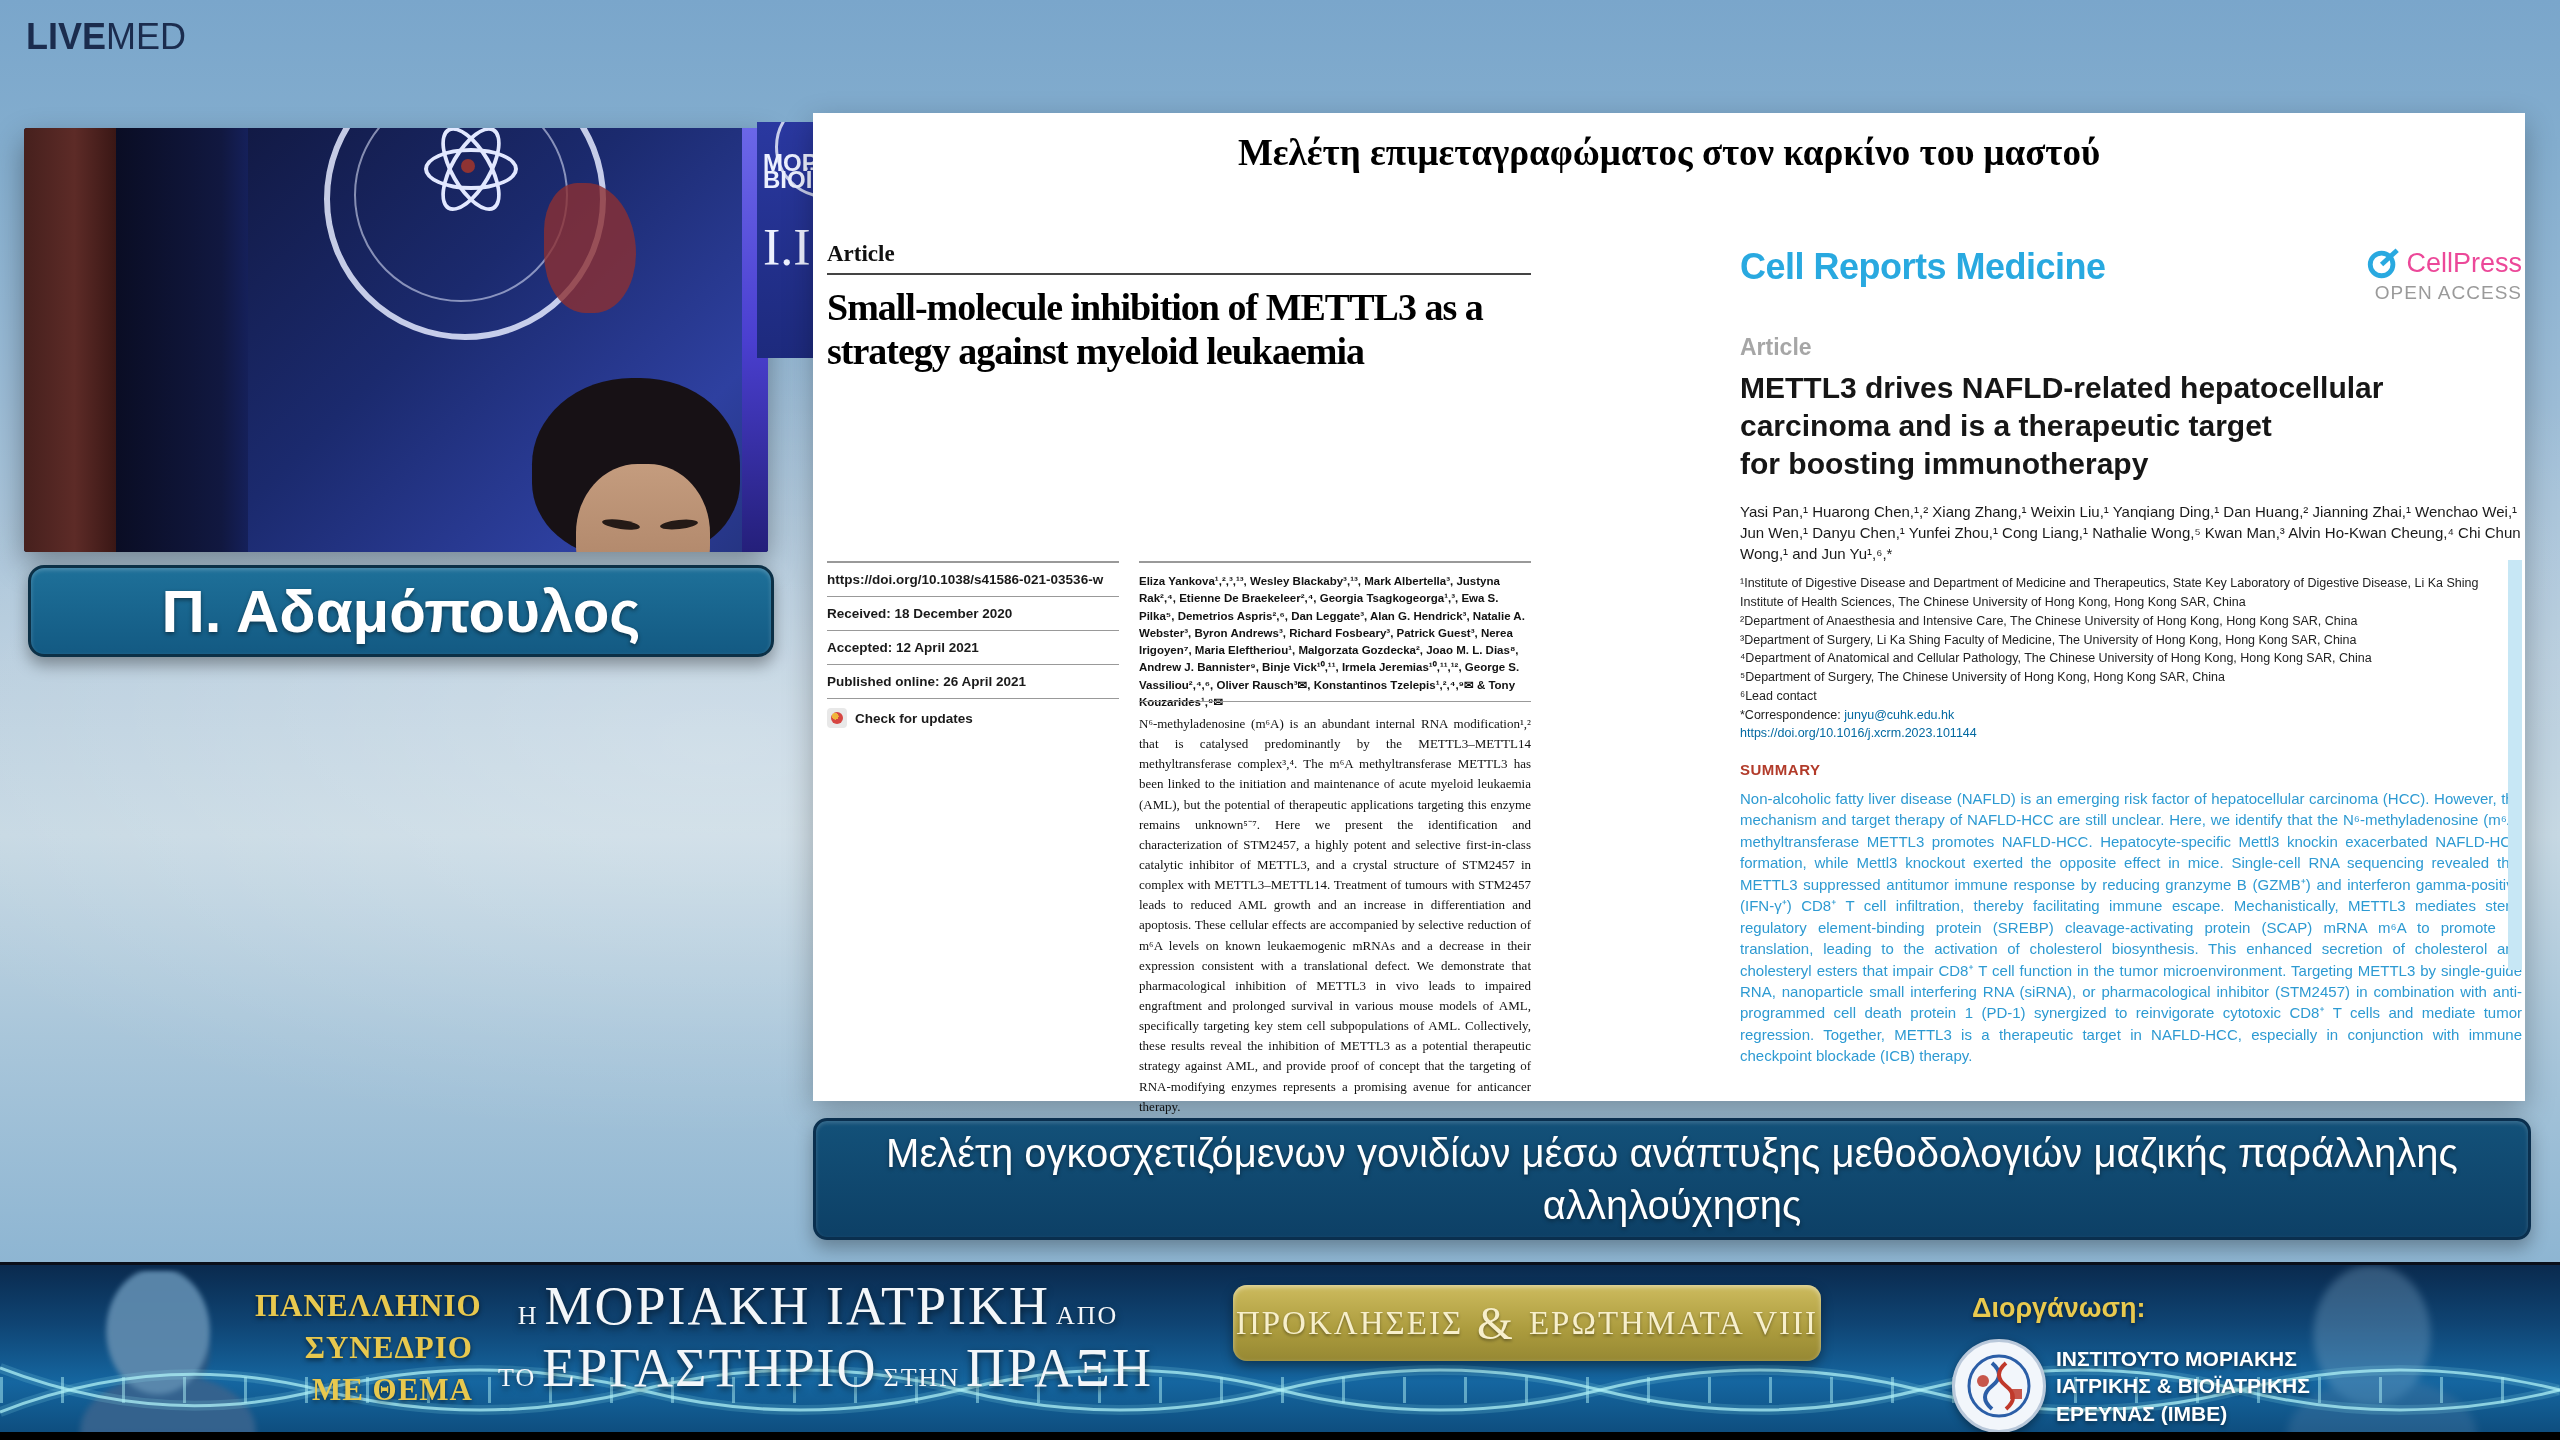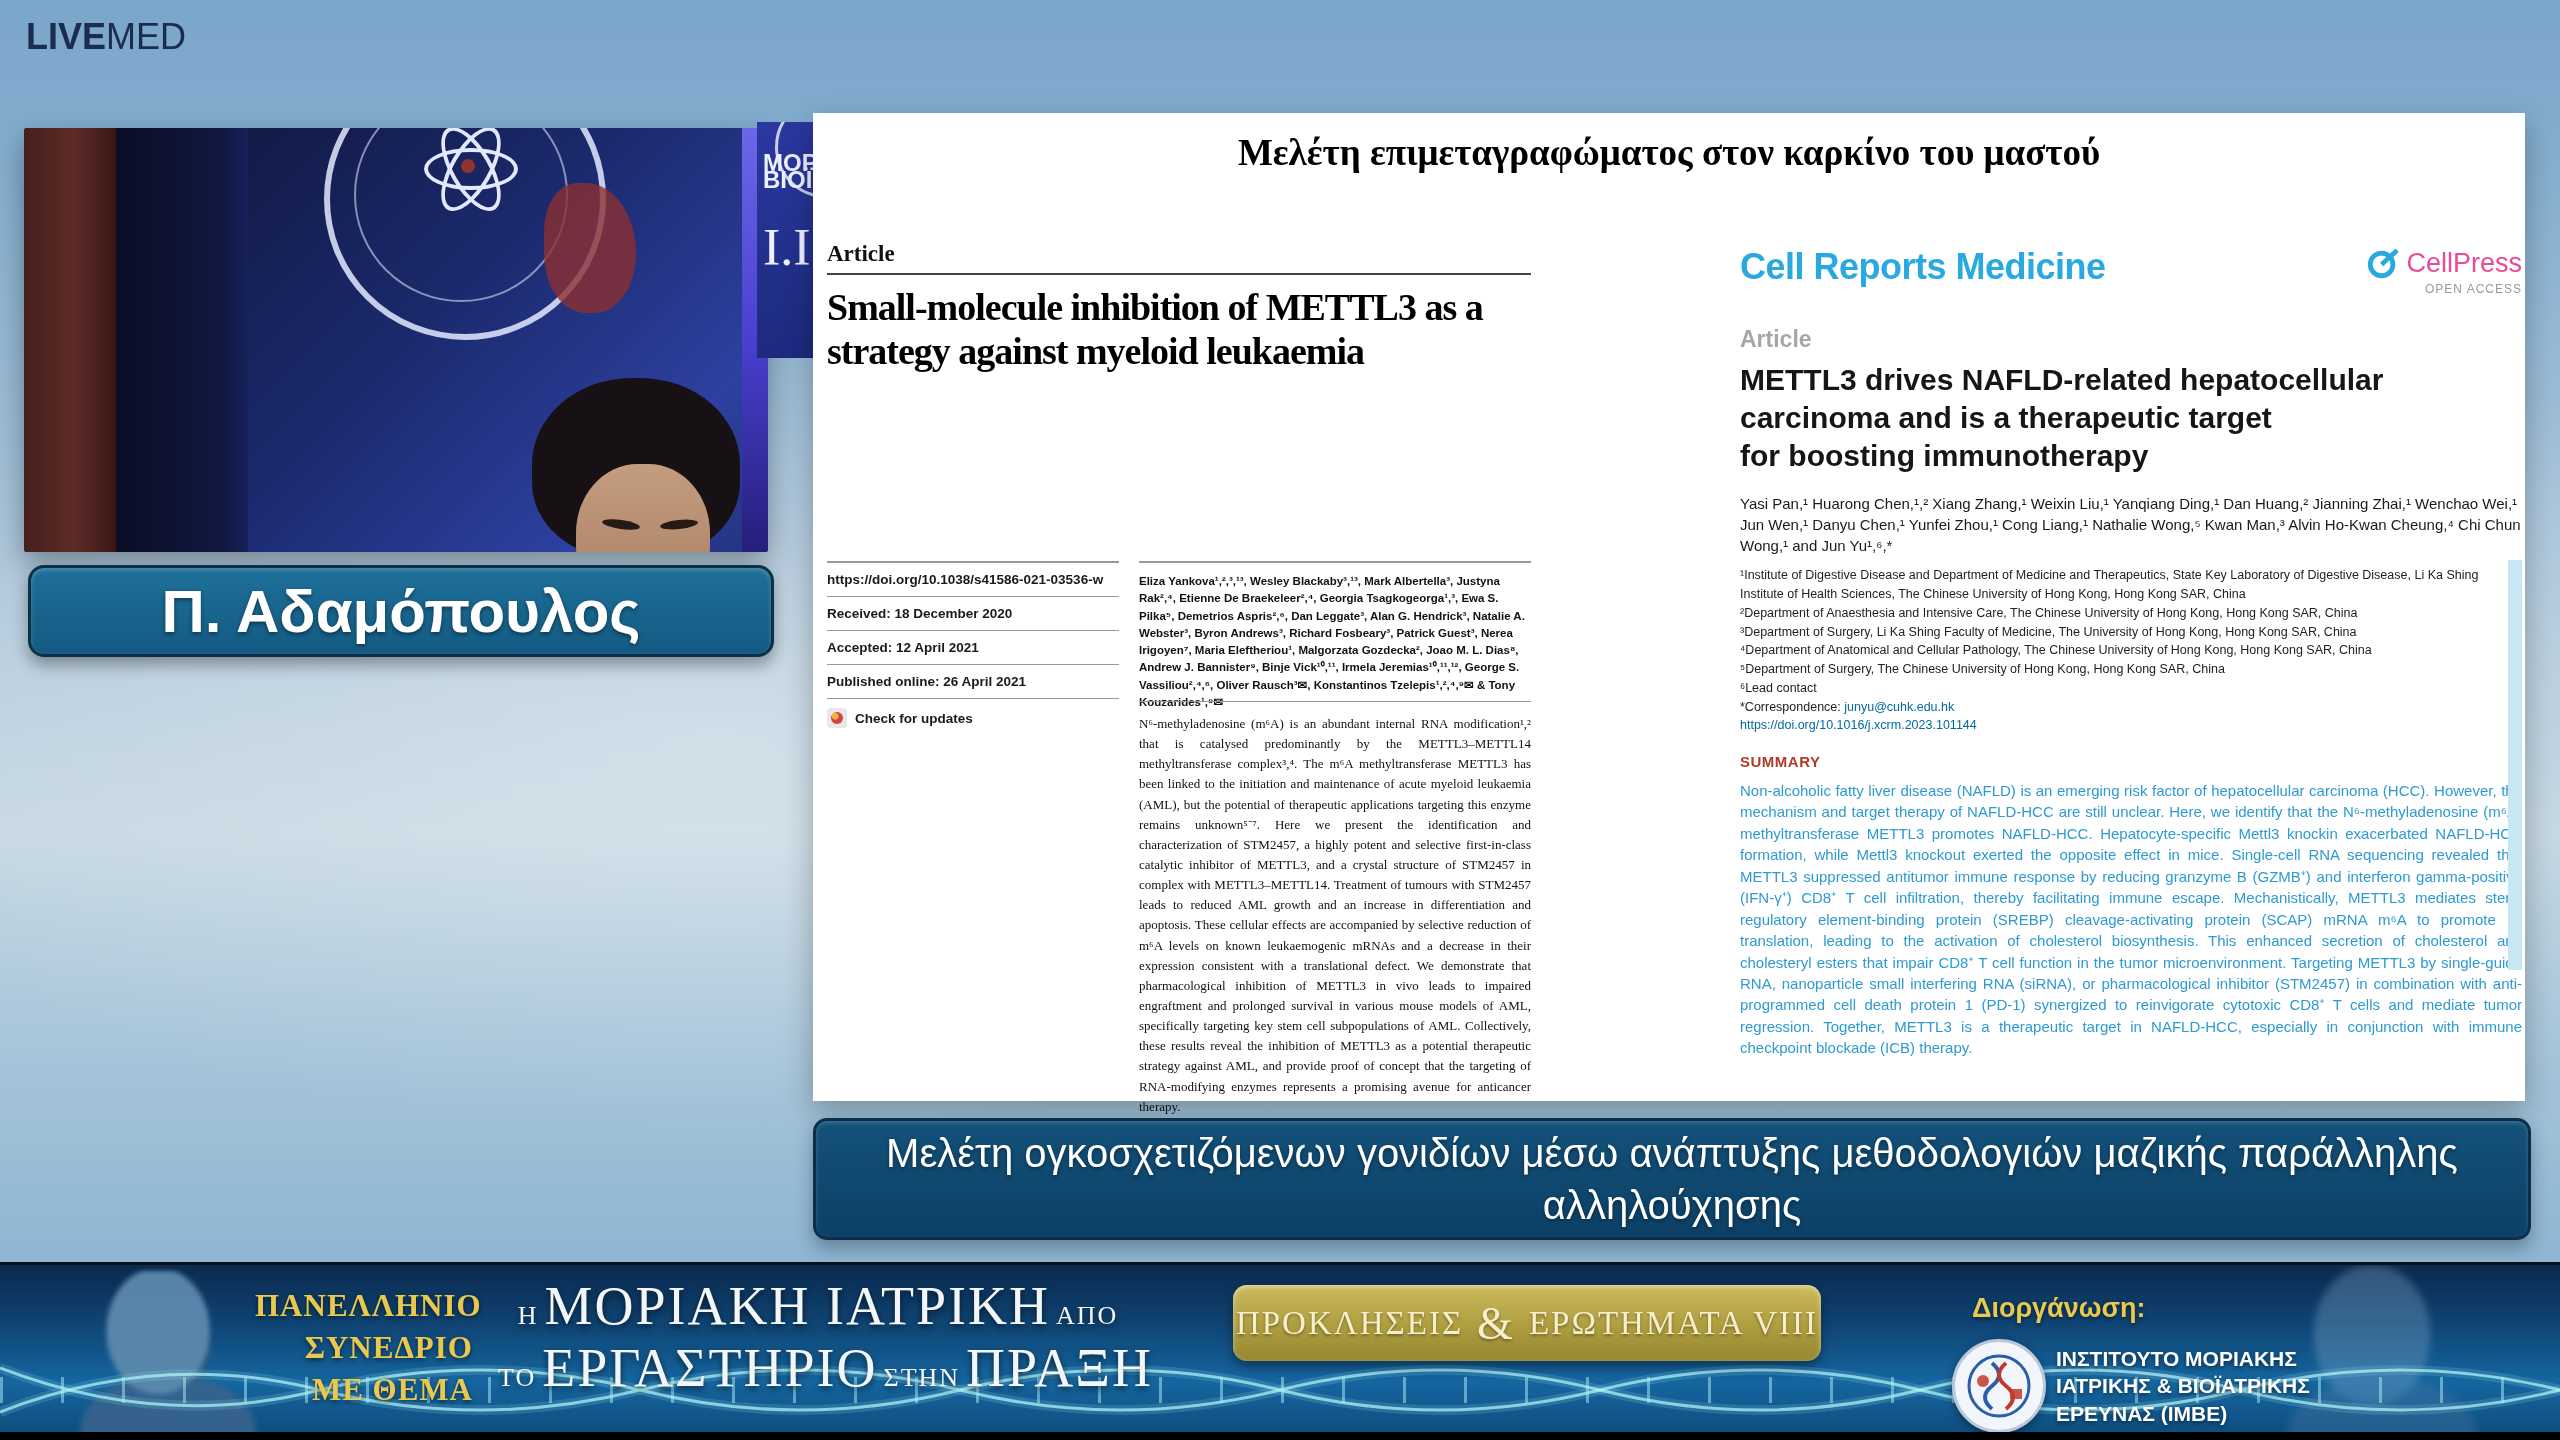--- a/index.html
+++ b/index.html
@@ -71,21 +71,21 @@
   #nat-abs{left:326px;top:588px;width:392px;border-top:1.5px solid #999;padding-top:12px;
     font-family:"Liberation Serif",serif;font-size:13px;line-height:1.55;text-align:justify;color:#111;}
 
   
   #crm{left:927px;top:133px;width:782px;}
   #crm-head{display:flex;justify-content:space-between;align-items:flex-start;}
   #crm-journal{font-size:36px;font-weight:700;color:#29a9e0;letter-spacing:-0.5px;}
   #cp{text-align:right;}
   #cp-row{display:flex;align-items:center;gap:6px;justify-content:flex-end;}
   #cp-name{font-size:27px;font-weight:400;color:#ec4899;}
-  #cp-oa{font-size:12px;color:#9a9a9a;letter-spacing:1px;margin-top:2px;}
+  #cp-oa{font-size:19px;color:#9a9a9a;letter-spacing:1px;margin-top:2px;}
   #crm-kicker{margin-top:30px;font-size:23px;font-weight:700;color:#a6a6a6;}
   #crm-title{margin-top:8px;font-size:30px;font-weight:700;color:#161616;line-height:1.27;white-space:pre-line;}
   #crm-authors{margin-top:18px;font-size:15px;color:#1a1a1a;line-height:1.4;}
   #crm-affils{margin-top:10px;font-size:12.5px;color:#222;line-height:1.5;}
   .affil{margin:0;}
   .blue{color:#0369a1;}
   #crm-sumlabel{margin-top:18px;font-size:15px;font-weight:700;color:#b23b2a;letter-spacing:.5px;}
   #crm-summary{margin-top:10px;font-size:15px;color:#2d9ad2;line-height:1.43;text-align:justify;}
   #crm-strip{left:1695px;top:447px;width:14px;height:410px;background:#c7e7f5;}
 

